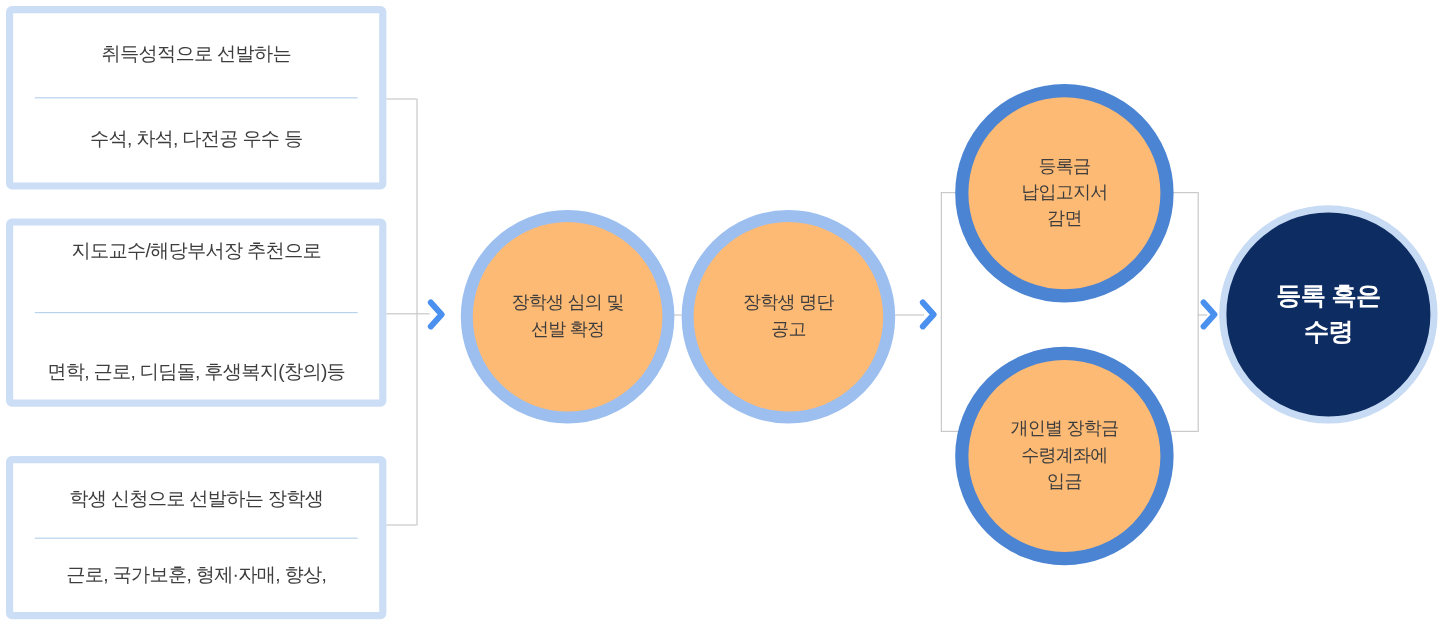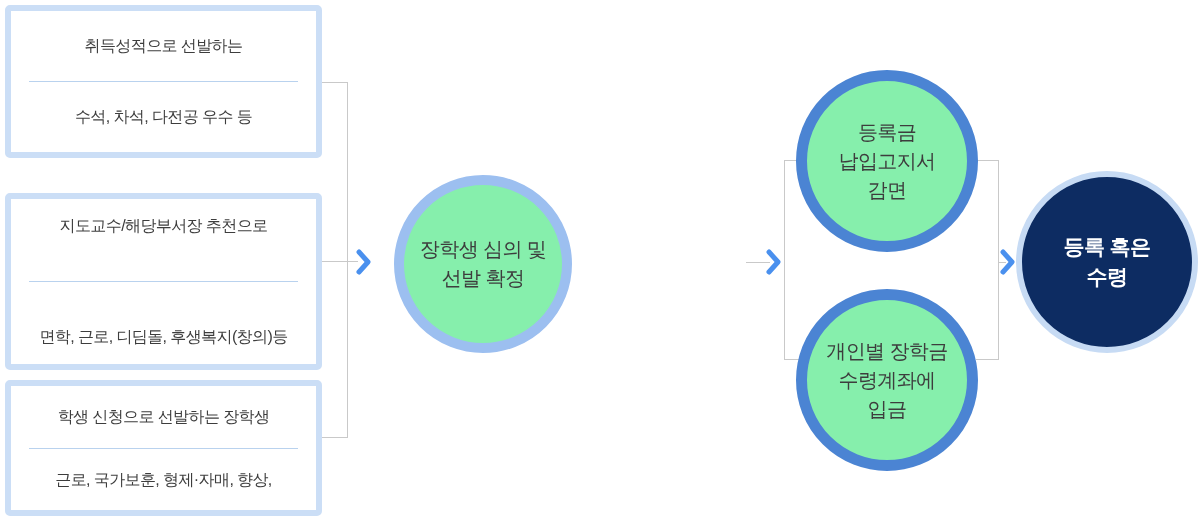--- a/index.html
+++ b/index.html
@@ -12,38 +12,38 @@
     position:relative; width:1199px; height:522px; background:#fff; overflow:hidden;
     font-family:"Liberation Sans","DejaVu Sans",sans-serif;
   }
   
   .src-box {
     position:absolute; left:5px; width:317px; box-sizing:border-box;
     border:6px solid var(--box-border); border-radius:5px; background:#fff;
     display:flex; flex-direction:column;
   }
   .box-top    { top:5px;   height:153px; }
-  .box-middle { top:193px; height:177px;gap:28px; }
+  .box-middle { top:182px; height:157px;gap:28px; }
   .box-bottom { top:362px; height:136px;margin-top:18px; }
   .box-title, .box-detail {
     flex:1; display:flex; flex-direction:column; align-items:center; justify-content:center;
     color:var(--text-dark); font-size:16px; line-height:1.45; text-align:center;
     letter-spacing:-0.6px; white-space:nowrap;
   }
   .box-divider { height:1px; background:var(--box-divider); margin:0 18px; }
   
   .circle {
-    position:absolute; border-radius:50%; background:#86efac; box-sizing:border-box;
+    position:absolute; border-radius:50%; background:#fdba74; box-sizing:border-box;
     display:flex; flex-direction:column; align-items:center; justify-content:center;
-    text-align:center; color:var(--text-dark); font-size:20px; line-height:1.45;
+    text-align:center; color:var(--text-dark); font-size:15px; line-height:1.45;
     letter-spacing:-0.6px; white-space:nowrap;
   }
   .ring-light  { border:10px solid var(--ring-light); }
   .ring-medium { border:11px solid var(--ring-medium); }
-  .circle-review   { left:394px; top:175px; width:178px; height:178px; }
+  .circle-review   { left:384px; top:175px; width:178px; height:178px; }
   .circle-announce { left:568px; top:175px; width:178px; height:178px; }
   .circle-tuition  { left:796px; top:70px;  width:182px; height:182px; }
   .circle-deposit  { left:796px; top:289px; width:182px; height:182px; }
   .circle-final {
     left:1016px; top:171px; width:182px; height:182px;
     background:var(--final-fill); border:6px solid var(--final-halo);
     color:var(--final-text); font-weight:bold; font-size:21px;
   }
   
   .hline { position:absolute; height:1px; background:var(--connector); }
@@ -132,20 +132,24 @@
     <svg width="16" height="26" viewBox="0 0 16 26">
         <path d="M3 3 L12 13 L3 23" fill="none" stroke-width="5" stroke-linecap="round" stroke-linejoin="round"></path>
       </svg>
   </div>
 
   <div class="circle ring-light circle-review">
     <span>장학생 심의 및</span>
     <span>선발 확정</span>
   </div>
 
+  <div class="circle ring-light circle-announce">
+    <span>장학생 명단</span>
+    <span>공고</span>
+  </div>
 
   <div class="circle ring-medium circle-tuition">
     <span>등록금</span>
     <span>납입고지서</span>
     <span>감면</span>
   </div>
 
   <div class="circle ring-medium circle-deposit">
     <span>개인별 장학금</span>
     <span>수령계좌에</span>

